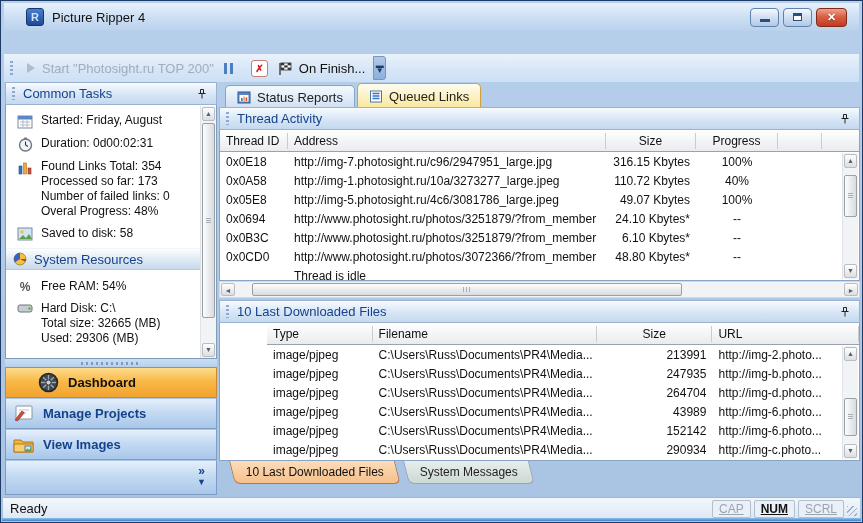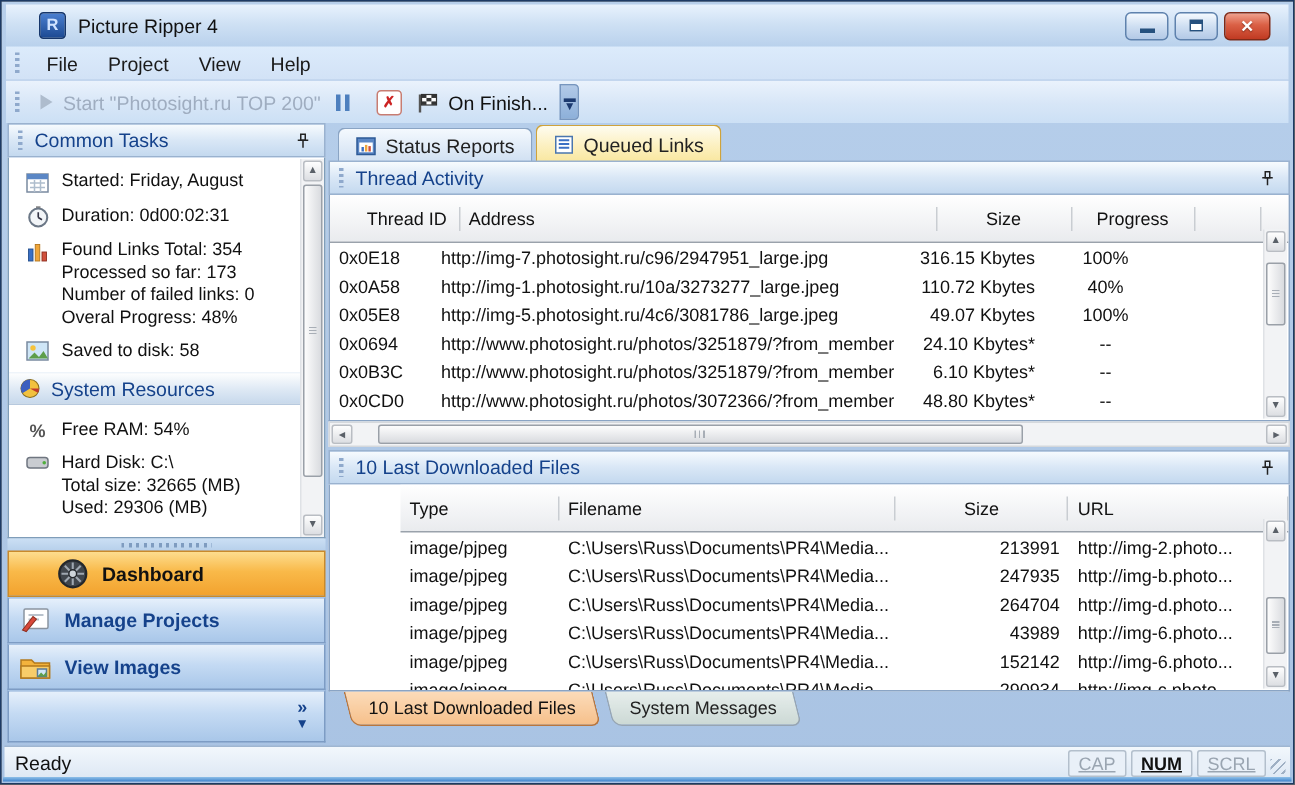--- a/index.html
+++ b/index.html
@@ -82,22 +82,22 @@
   .tab{height:23px;display:flex;align-items:center;gap:6px;padding:0 11px;font-size:13px;color:#222;
     border:1px solid #8aa4c4;border-bottom:none;border-radius:5px 5px 0 0;
     background:linear-gradient(#f4f9fe,#d0e0f2);}
   .tab.active{height:25px;background:linear-gradient(#fefcf0,#fcf0c0 55%,#f9e79f);border-color:#cfa33c;}
   .panel-hdr{position:absolute;left:0;right:0;}
   .ph1{top:25px;} .ph2{top:218px;}
 
   
   .tbl{position:absolute;left:0;right:0;background:#fff;border:1px solid #8aa4c4;border-top:none;overflow:hidden;}
   .tt{top:48px;height:151px;} .ft{top:241px;height:138px;padding-left:47px;}
-  .thead{display:flex;height:32px;align-items:center;
-    background:linear-gradient(#ffffff,#f2f3f5 60%,#e9ebee);border-bottom:1px solid #9aa2ab;font-size:12px;color:#111;justify-content:center;}
+  .thead{display:flex;height:22px;align-items:center;
+    background:linear-gradient(#ffffff,#f2f3f5 60%,#e9ebee);border-bottom:1px solid #9aa2ab;font-size:12px;color:#111;}
   .thead span{height:16px;line-height:16px;border-right:1px solid #c9cdd2;padding:0 6px;}
   .trow{display:flex;height:19px;align-items:center;font-size:12px;color:#111;white-space:nowrap;}
   .trow span{overflow:hidden;padding:0 6px;}
   .tt .c0{width:68px;} .tt .c1{width:318px;} .tt .c2{width:90px;} .tt .c3{width:82px;} .tt .c4{width:44px;}
   .tt .c2{text-align:right;} .tt .c3{text-align:center;}
   .tt .thead .c2,.tt .thead .c3{text-align:center;}
   .ft .c0{width:108px;} .ft .c1{width:230px;} .ft .c2{width:118px;} .ft .c3{width:150px;}
   .ft .c2{text-align:right;} .ft .thead .c2{text-align:center;}
   .vscroll{position:absolute;top:23px;right:1px;bottom:1px;width:16px;background:#f2f3f5;border-left:1px solid #dfe2e6;}
   .sb-arr{position:absolute;left:1px;right:1px;height:14px;border:1px solid #b9bdc3;border-radius:2px;
@@ -147,27 +147,20 @@
       <div class="wb">
           <i class="min-glyph"></i>
         </div>
       <div class="wb">
           <i class="max-glyph"></i>
         </div>
       <div class="wb close">✕</div>
     </div>
   </div>
 
-  <div class="menubar">
-    <i class="drag-handle"></i>
-    <span class="menu-item">File</span>
-    <span class="menu-item">Project</span>
-    <span class="menu-item">View</span>
-    <span class="menu-item">Help</span>
-  </div>
 
   <div class="toolbar">
     <i class="drag-handle"></i>
     <div class="tb-start">
       <i class="play-icon"></i>
       <span class="lbl">Start "Photosight.ru TOP 200"</span>
     </div>
     <span class="pause-icon">
         <i></i>
         <i></i>

